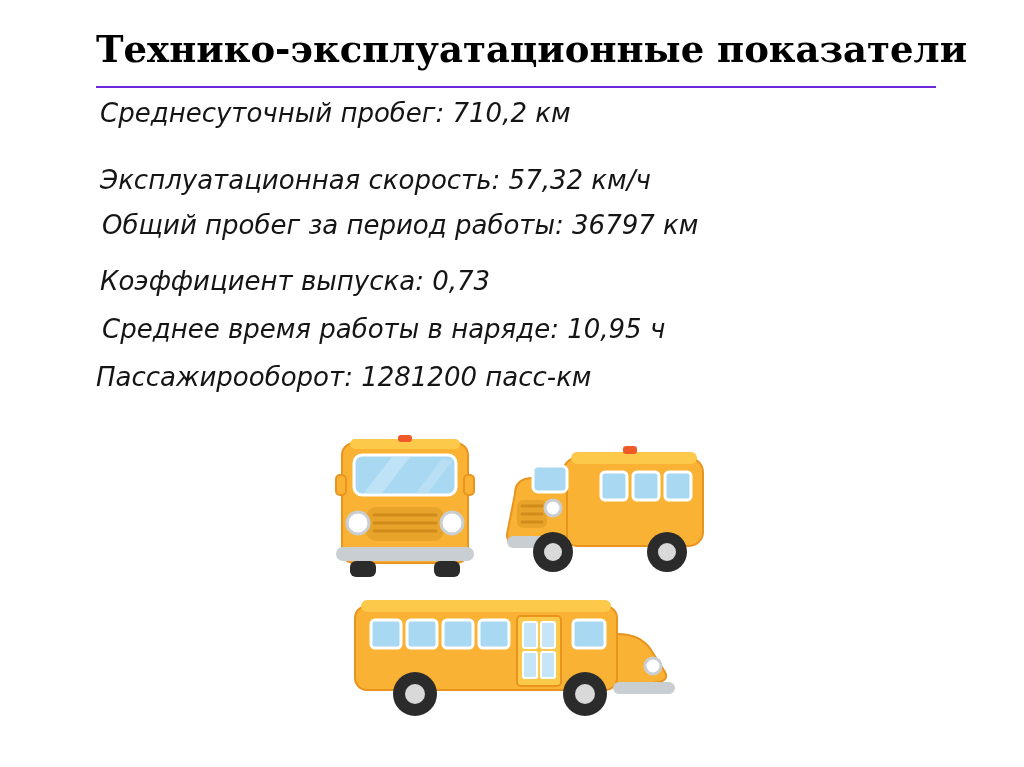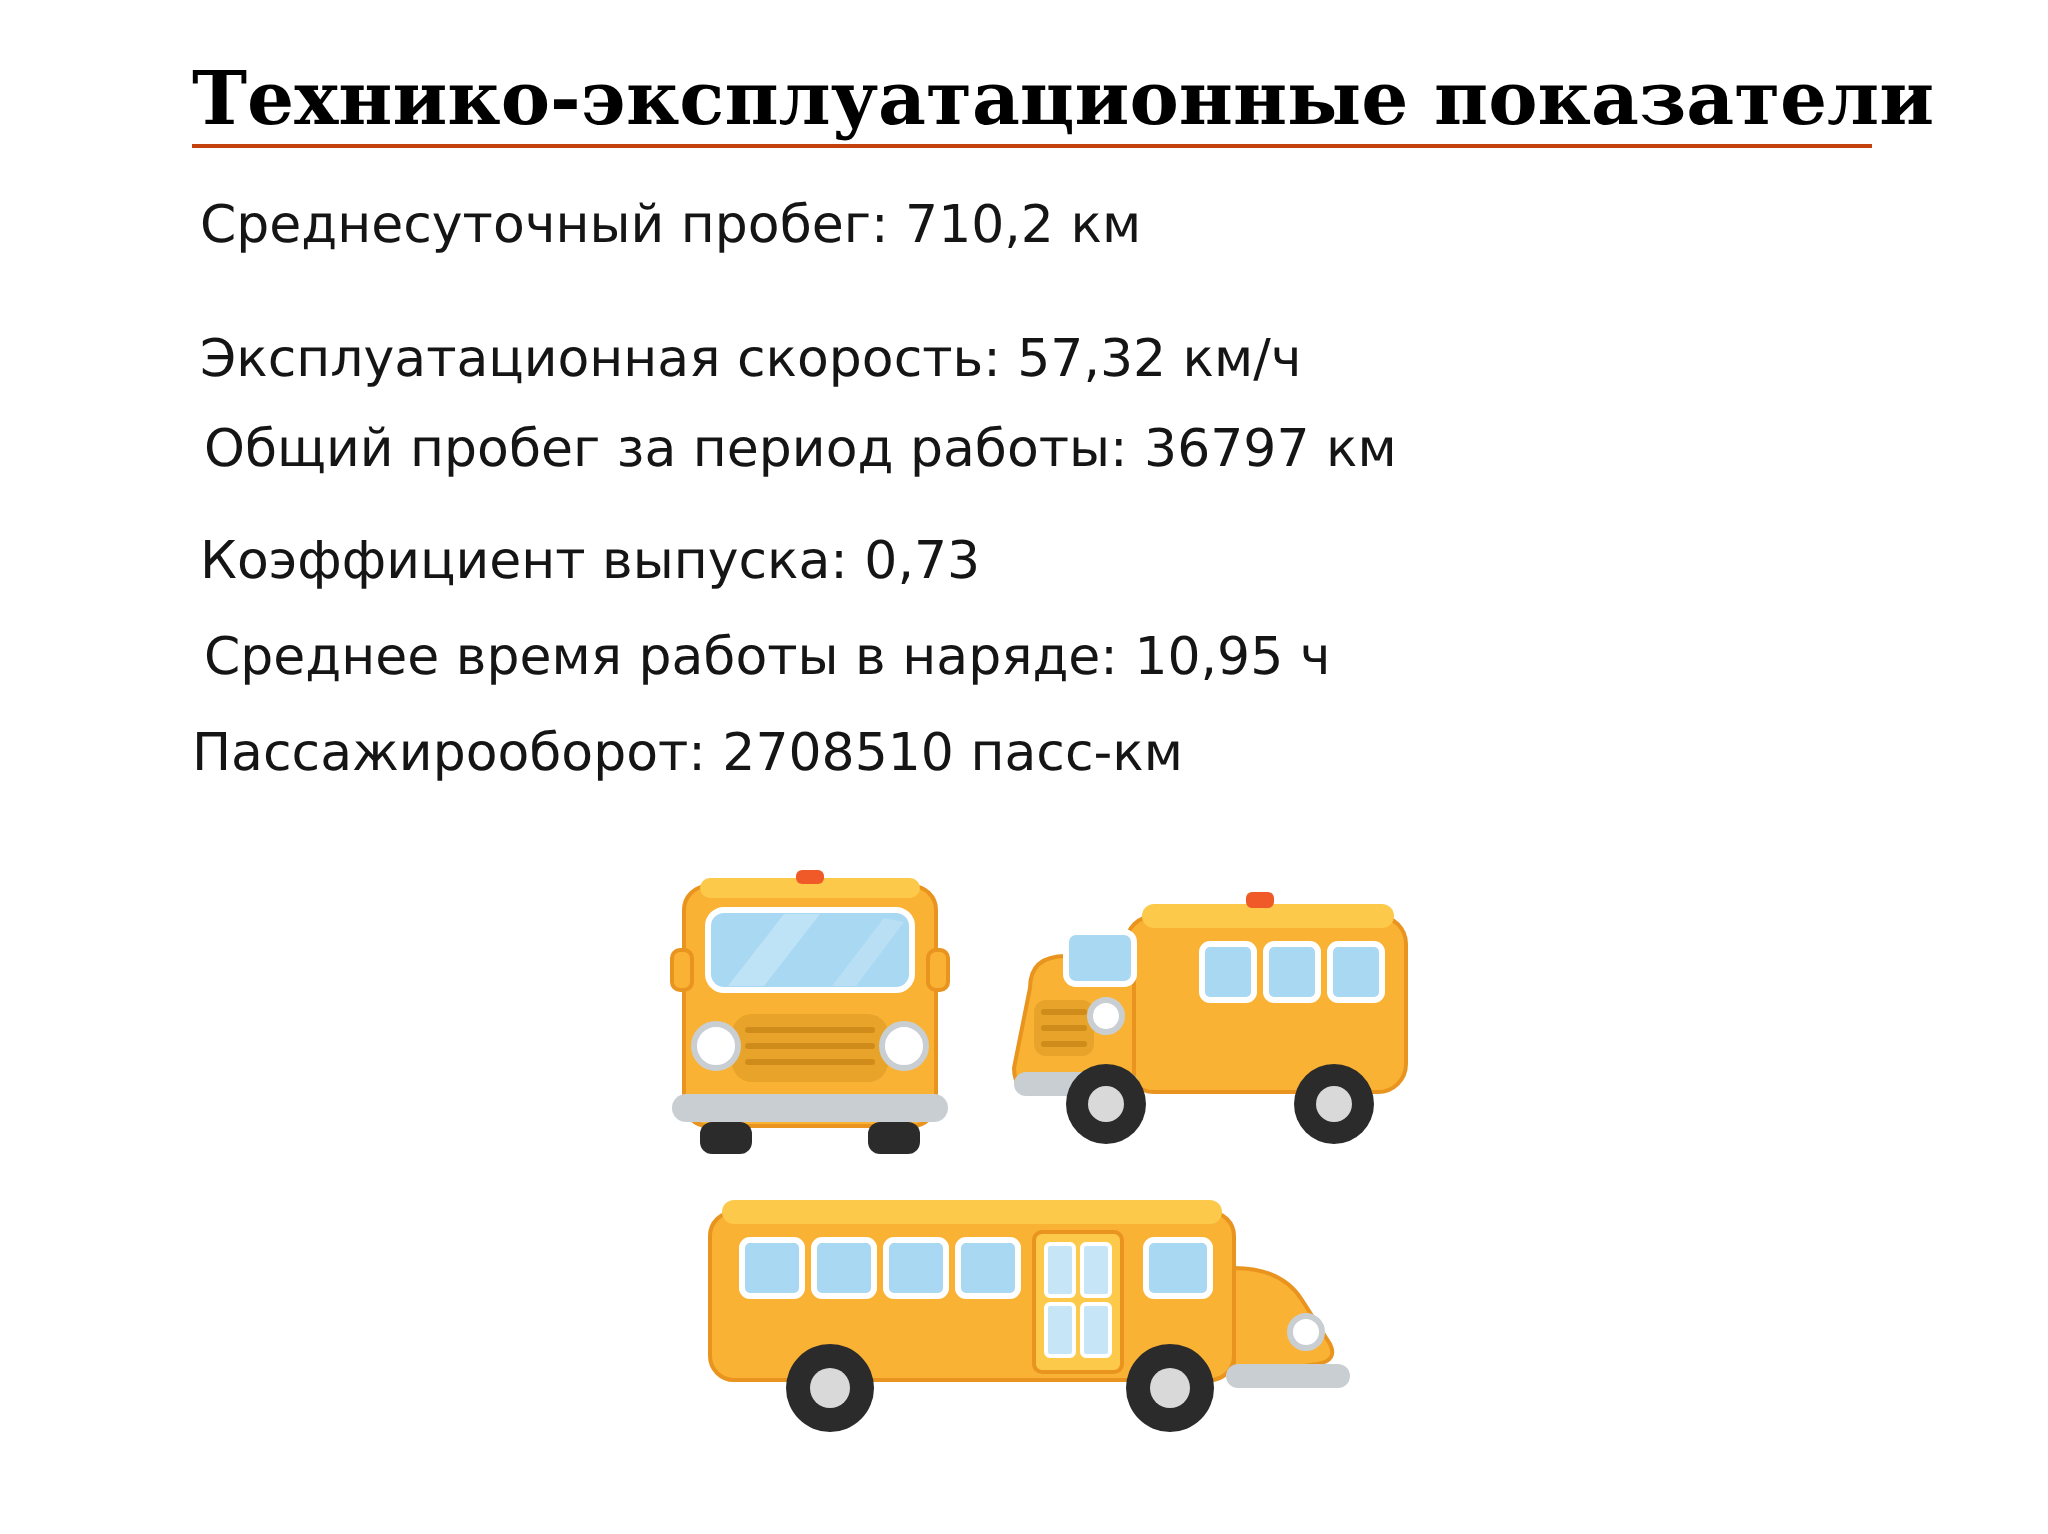--- a/index.html
+++ b/index.html
@@ -25,35 +25,36 @@
   .title {
     position: absolute;
     left: 96px;
     top: 26px;
     width: 840px;
     font-family: "DejaVu Serif", serif;
     font-weight: bold;
     font-size: 37px;
     line-height: 46px;
     color: #000000;
-    border-bottom: 2px solid #c2410c;
-    padding-bottom: 0;
+    border-bottom: 2px solid #6d28d9;
+    padding-bottom: 14px;
     white-space: nowrap;
   }
   .bullets {
     position: absolute;
     left: 90px;
     top: 98px;
     width: 880px;
   }
   .bullet {
     font-size: 26px;
     line-height: 30px;
     color: #151515;
     white-space: nowrap;
+    font-style: italic;
   }
   .b0 { position: absolute; left: 10px;  top: 0px;   }
   .b1 { position: absolute; left: 10px;  top: 54px; margin-top: 13px;  }
   .b2 { position: absolute; left: 12px;  top: 112px; }
   .b3 { position: absolute; left: 10px;  top: 168px; }
   .b4 { position: absolute; left: 12px;  top: 216px; }
   .b5 { position: absolute; left: 6px;   top: 264px; }
 
   .art {
     position: absolute;
@@ -73,21 +74,21 @@
 <div class="slide">
 
   <div class="title">Технико-эксплуатационные показатели</div>
 
   <div class="bullets">
     <div class="bullet b0">Среднесуточный пробег: 710,2 км</div>
     <div class="bullet b1">Эксплуатационная скорость: 57,32 км/ч</div>
     <div class="bullet b2">Общий пробег за период работы: 36797 км</div>
     <div class="bullet b3">Коэффициент выпуска: 0,73</div>
     <div class="bullet b4">Среднее время работы в наряде: 10,95 ч</div>
-    <div class="bullet b5">Пассажирооборот: 2708510 пасс-км</div>
+    <div class="bullet b5">Пассажирооборот: 1281200 пасс-км</div>
   </div>
 
   <div class="art">
 
     <div class="bus-wrap bus-front">
       <svg width="170" height="160" viewBox="0 0 170 160" xmlns="http://www.w3.org/2000/svg">
 
         <rect x="22" y="8" width="126" height="120" rx="12" fill="#f9b233"></rect>
         <rect x="22" y="8" width="126" height="120" rx="12" fill="none" stroke="#e8941f" stroke-width="2"></rect>
 

